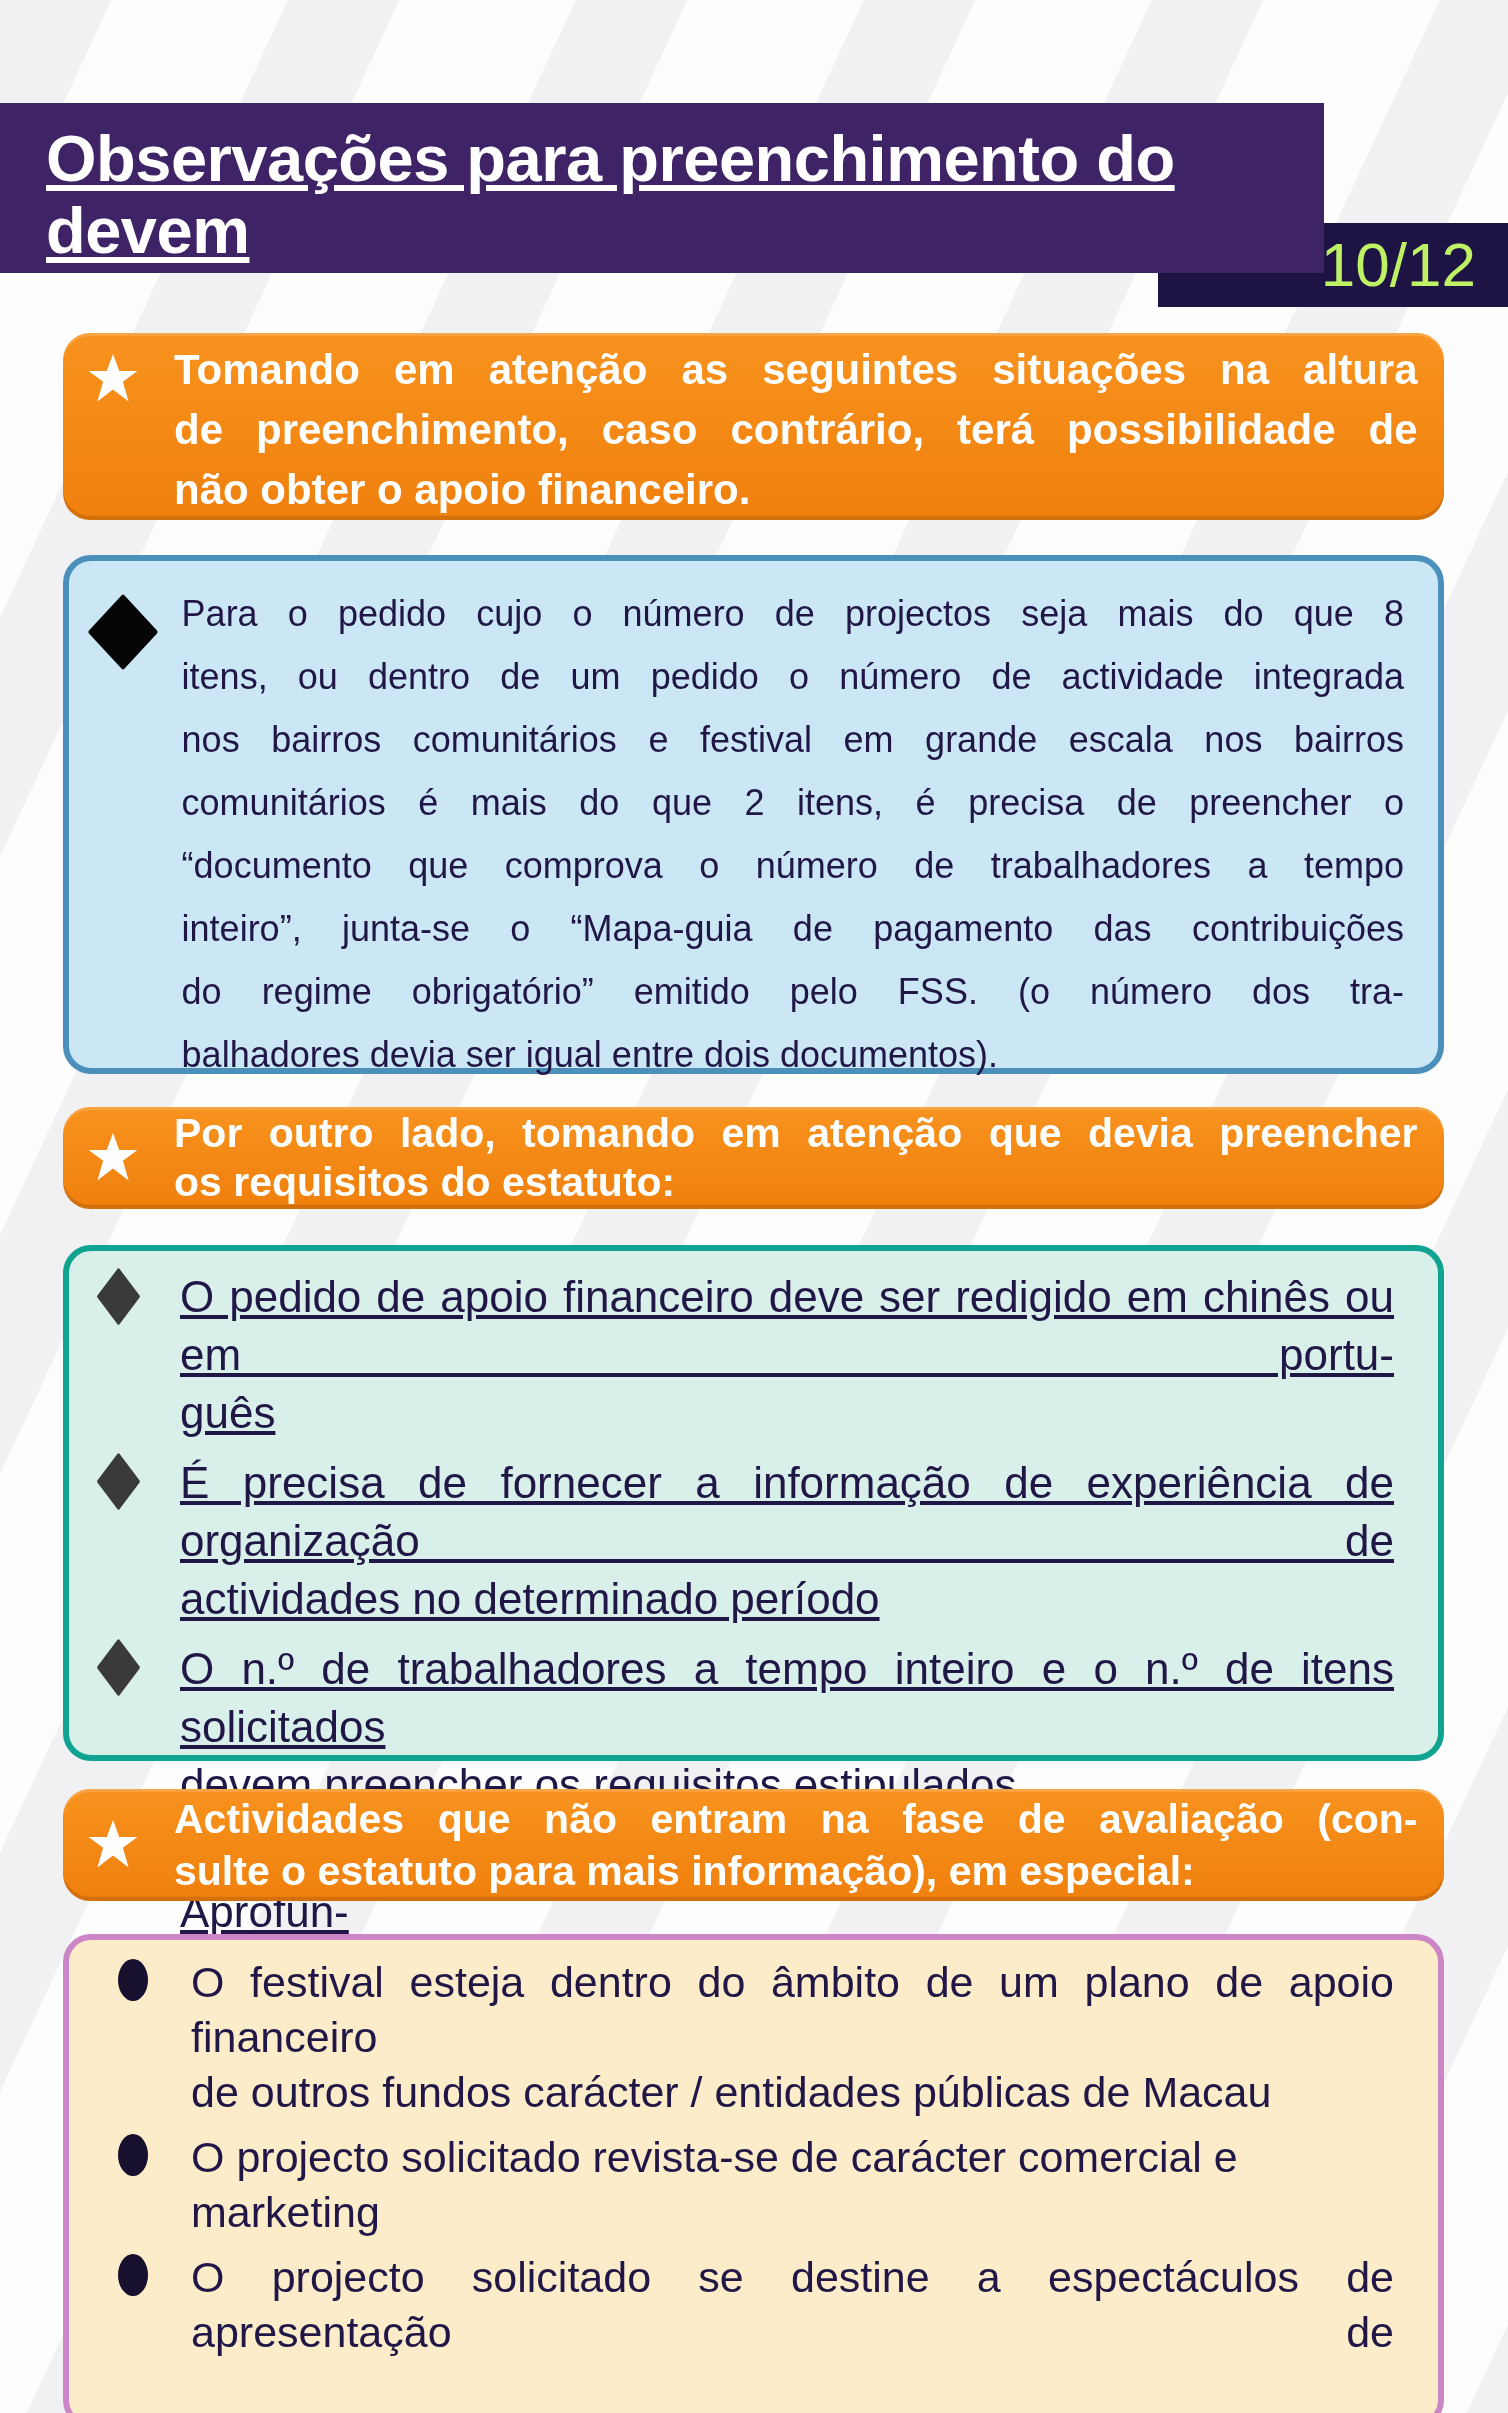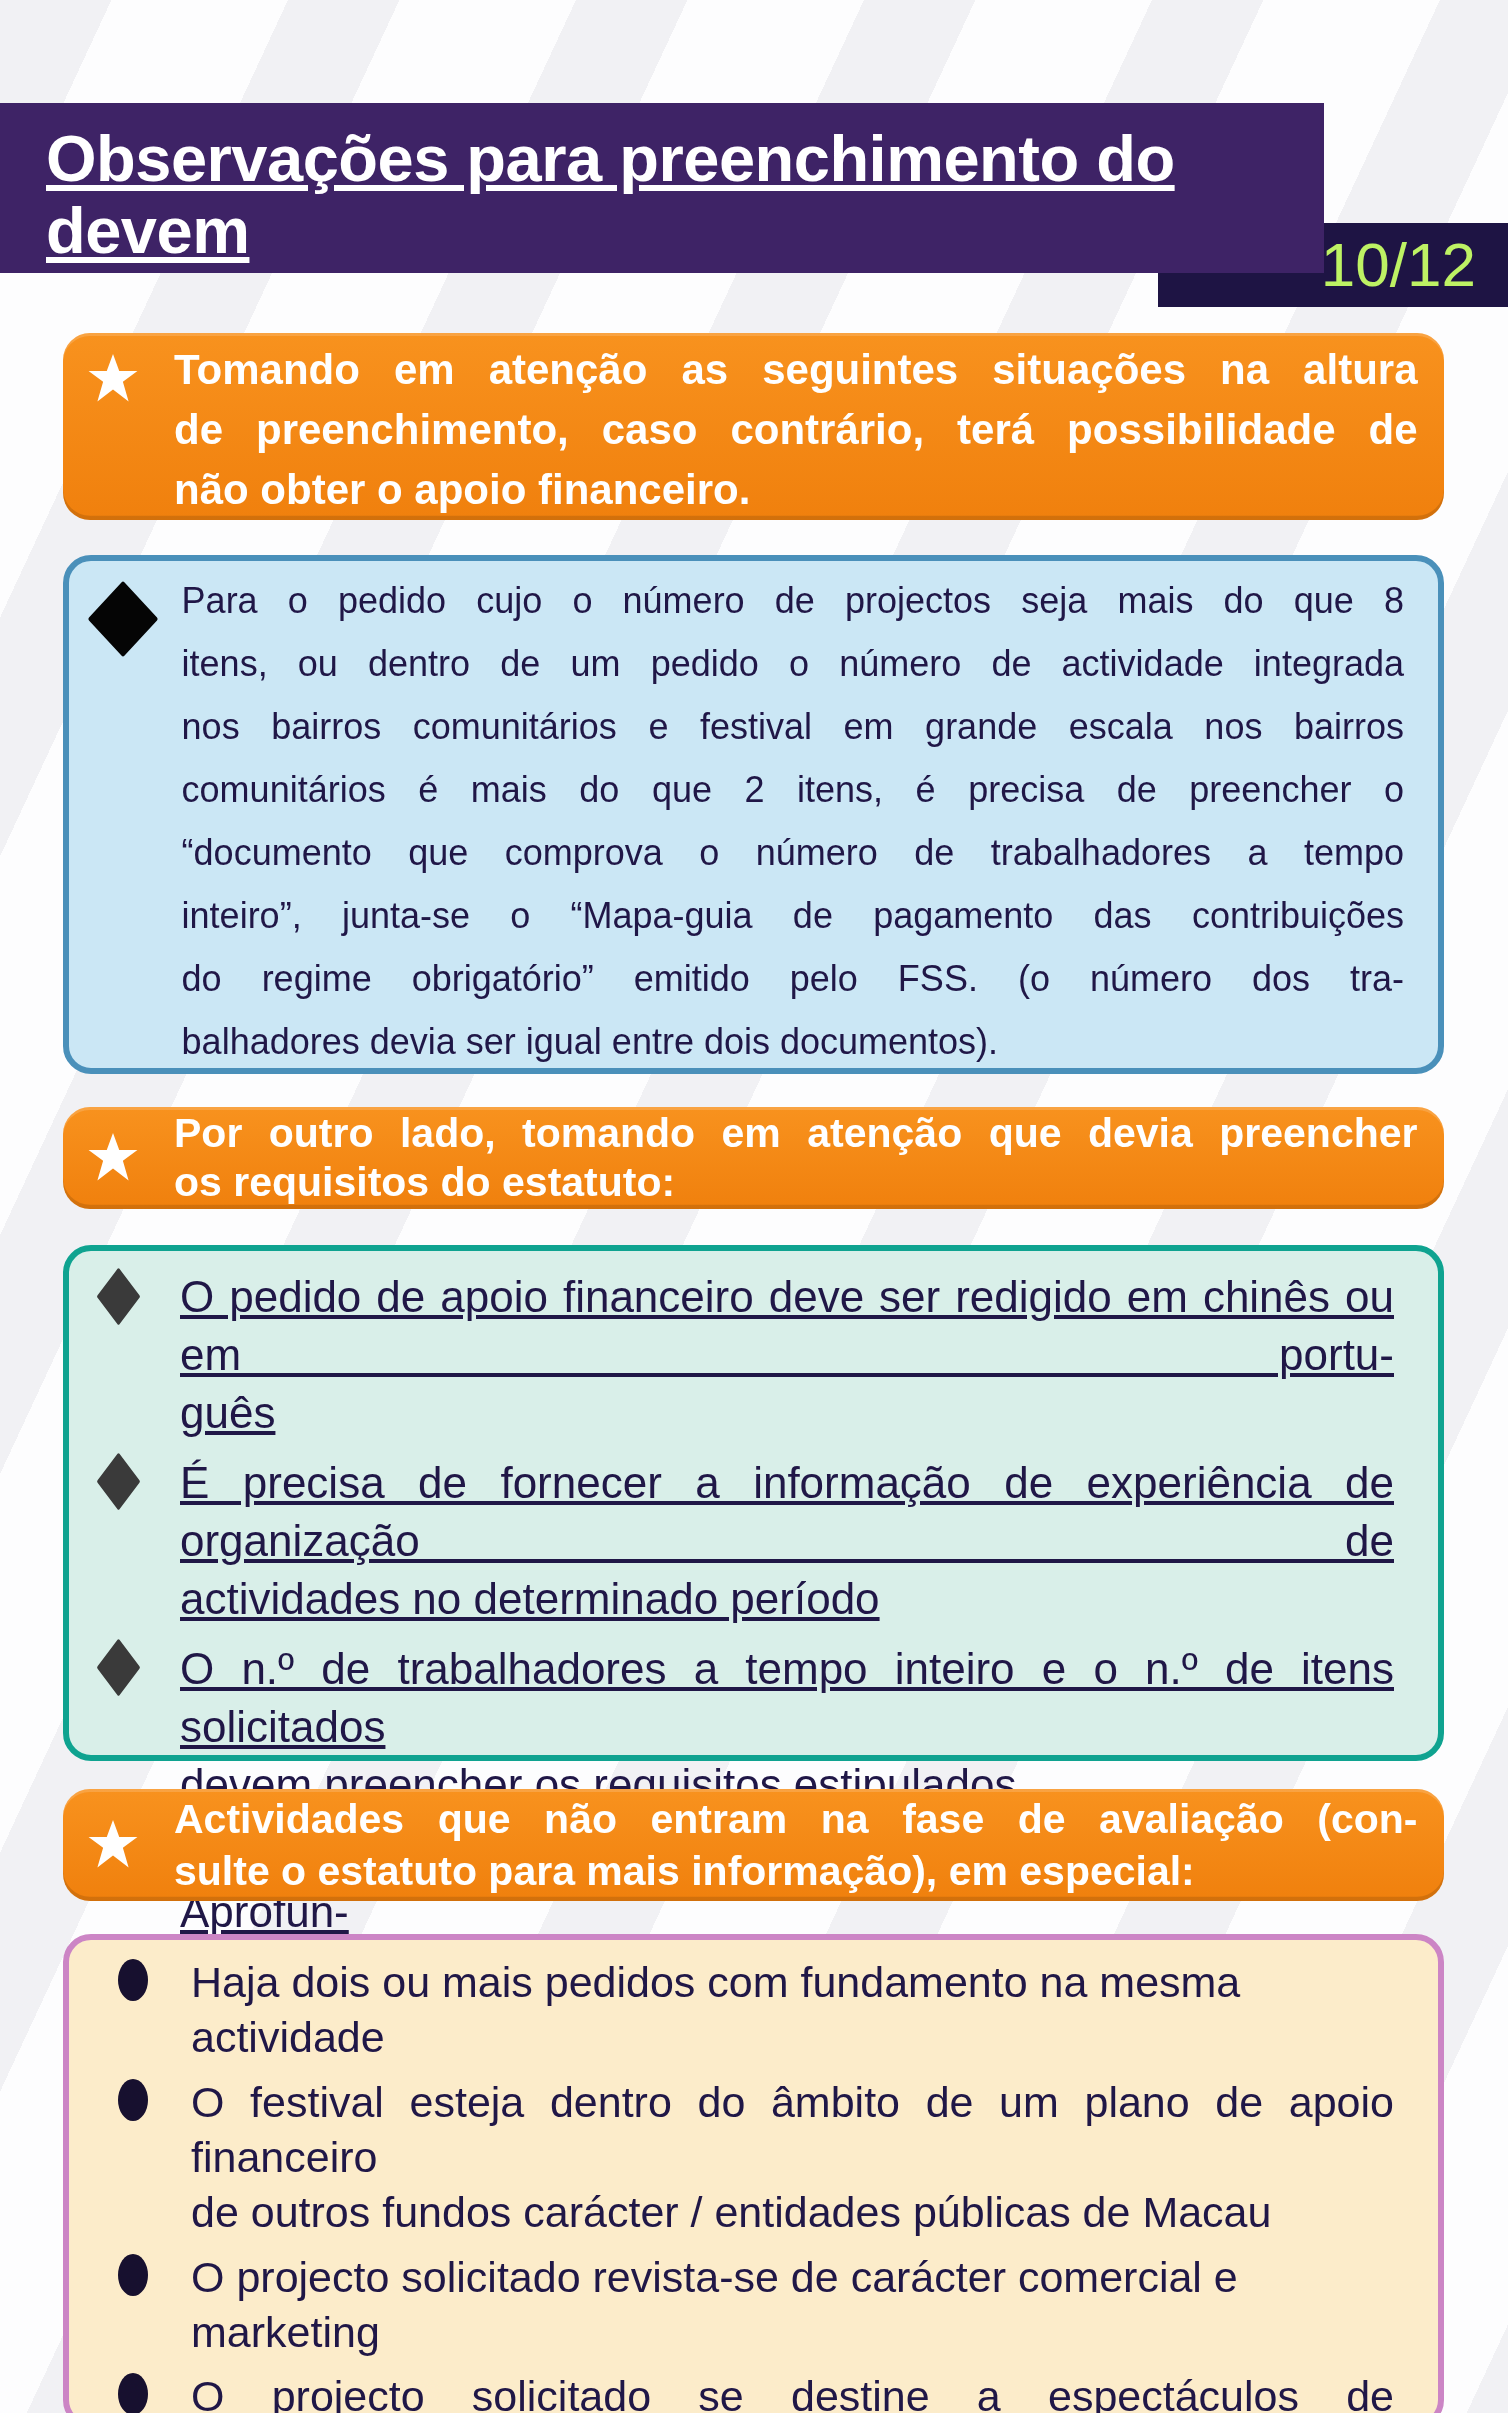--- a/index.html
+++ b/index.html
@@ -37,21 +37,21 @@
   .c1 .text{font-size:42px;line-height:60px;padding-top:6.8px;}
   .c1 .icon-col{padding-top:21px;}
   .c2{top:1107px;height:102px;align-items:center;}
   .c2 .text{font-size:41px;line-height:49px;}
   .c3{top:1789px;height:112px;align-items:center;}
   .c3 .text{font-size:41px;line-height:52px;}
   
   .panel{position:absolute;left:63px;width:1381px;box-sizing:border-box;border-radius:28px;color:#201747;}
   .panel.blue{
     top:555px;height:519px;border:6.3px solid #4A90BA;background:#CBE7F5;
-    display:flex;padding:8px 34px 0 16px;
+    display:flex;padding:21px 34px 0 16px;
   }
   .panel.blue .icon-col{flex:0 0 54px;margin:25px 30px 0 12.6px;}
   .diamond-big{width:50px;height:50px;background:#050505;transform:scaleY(1.08) rotate(45deg);border-radius:1.9px;}
   .panel.blue .text{flex:1;font-size:36px;line-height:63px;}
   .panel.teal{
     top:1245px;height:516px;border:6.3px solid #0FA390;background:#D9EFE9;
     display:flex;flex-direction:column;gap:11.6px;padding:17.4px 44px 0 30px;
   }
   .panel.yellow{
     top:1934px;height:494px;border:6.8px solid #CC85C5;background:#FCECCA;
@@ -173,28 +173,20 @@
       <div class="lline">sulte o estatuto para mais informação), em especial:</div>
     </div>
   </div>
 
   <div class="panel yellow">
     <div class="item">
       <div class="icon-col">
           <div class="bullet-dot"></div>
         </div>
       <div class="text">
-        <div class="lline">Haja dois ou mais pedidos com fundamento na mesma actividade</div>
-      </div>
-    </div>
-    <div class="item">
-      <div class="icon-col">
-          <div class="bullet-dot"></div>
-        </div>
-      <div class="text">
         <div class="jline">O festival esteja dentro do âmbito de um plano de apoio financeiro</div>
         <div class="lline">de outros fundos carácter / entidades públicas de Macau</div>
       </div>
     </div>
     <div class="item">
       <div class="icon-col">
           <div class="bullet-dot"></div>
         </div>
       <div class="text">
         <div class="lline">O projecto solicitado revista-se de carácter comercial e marketing</div>

